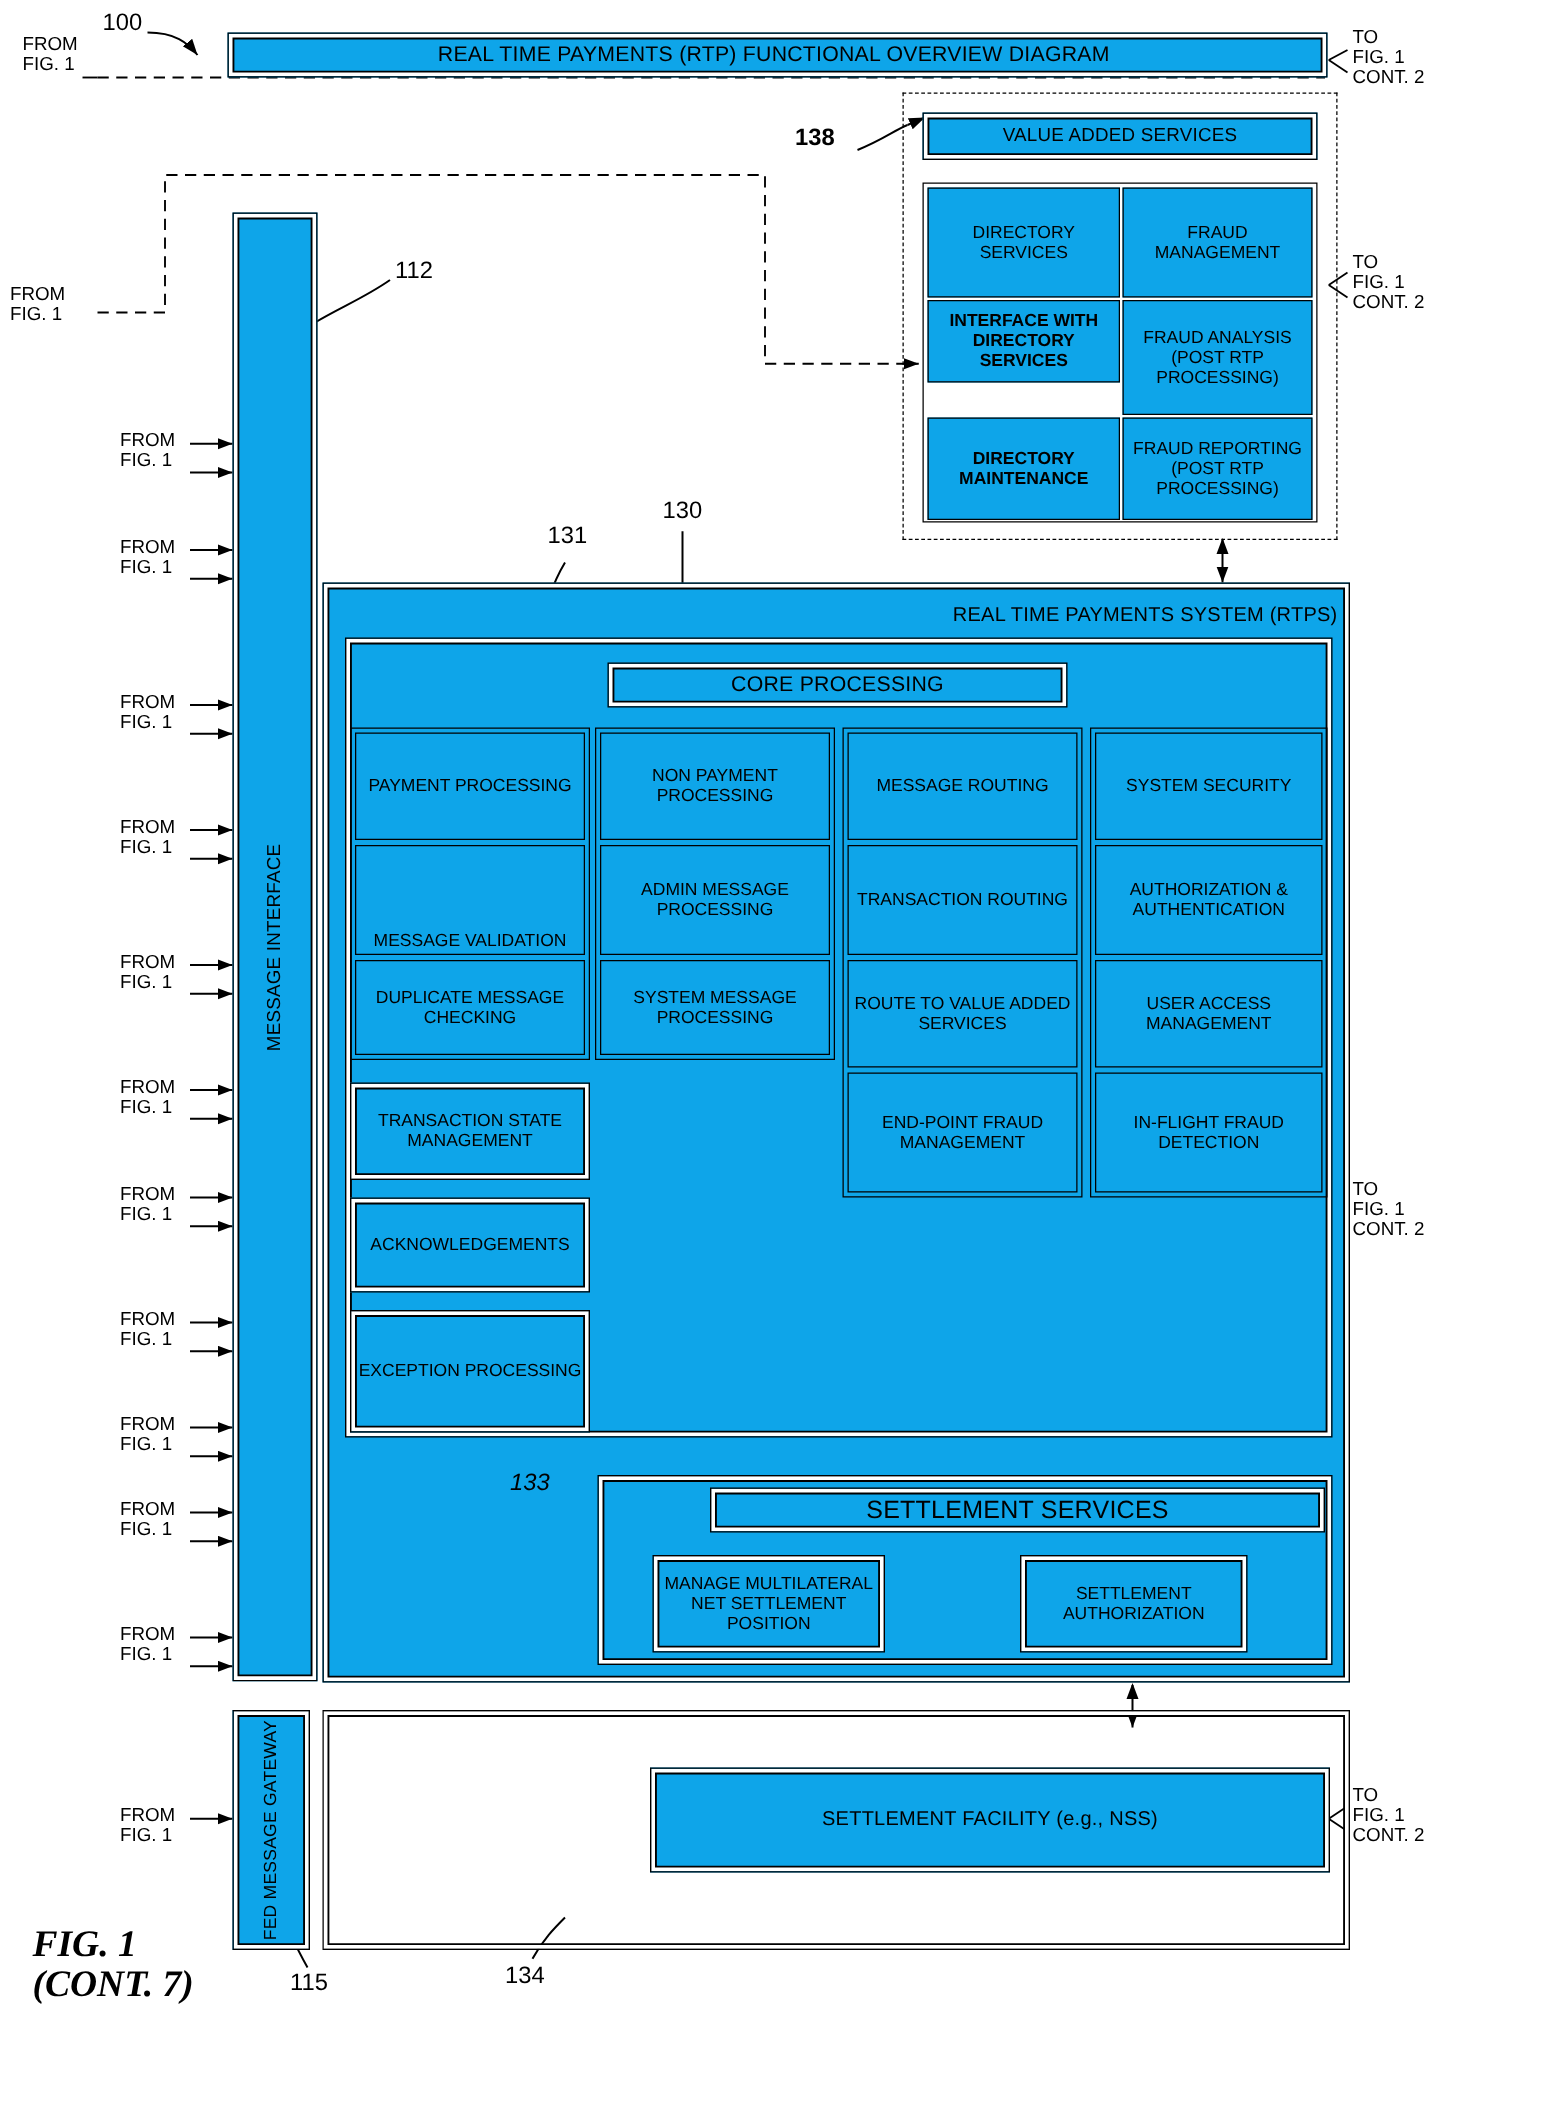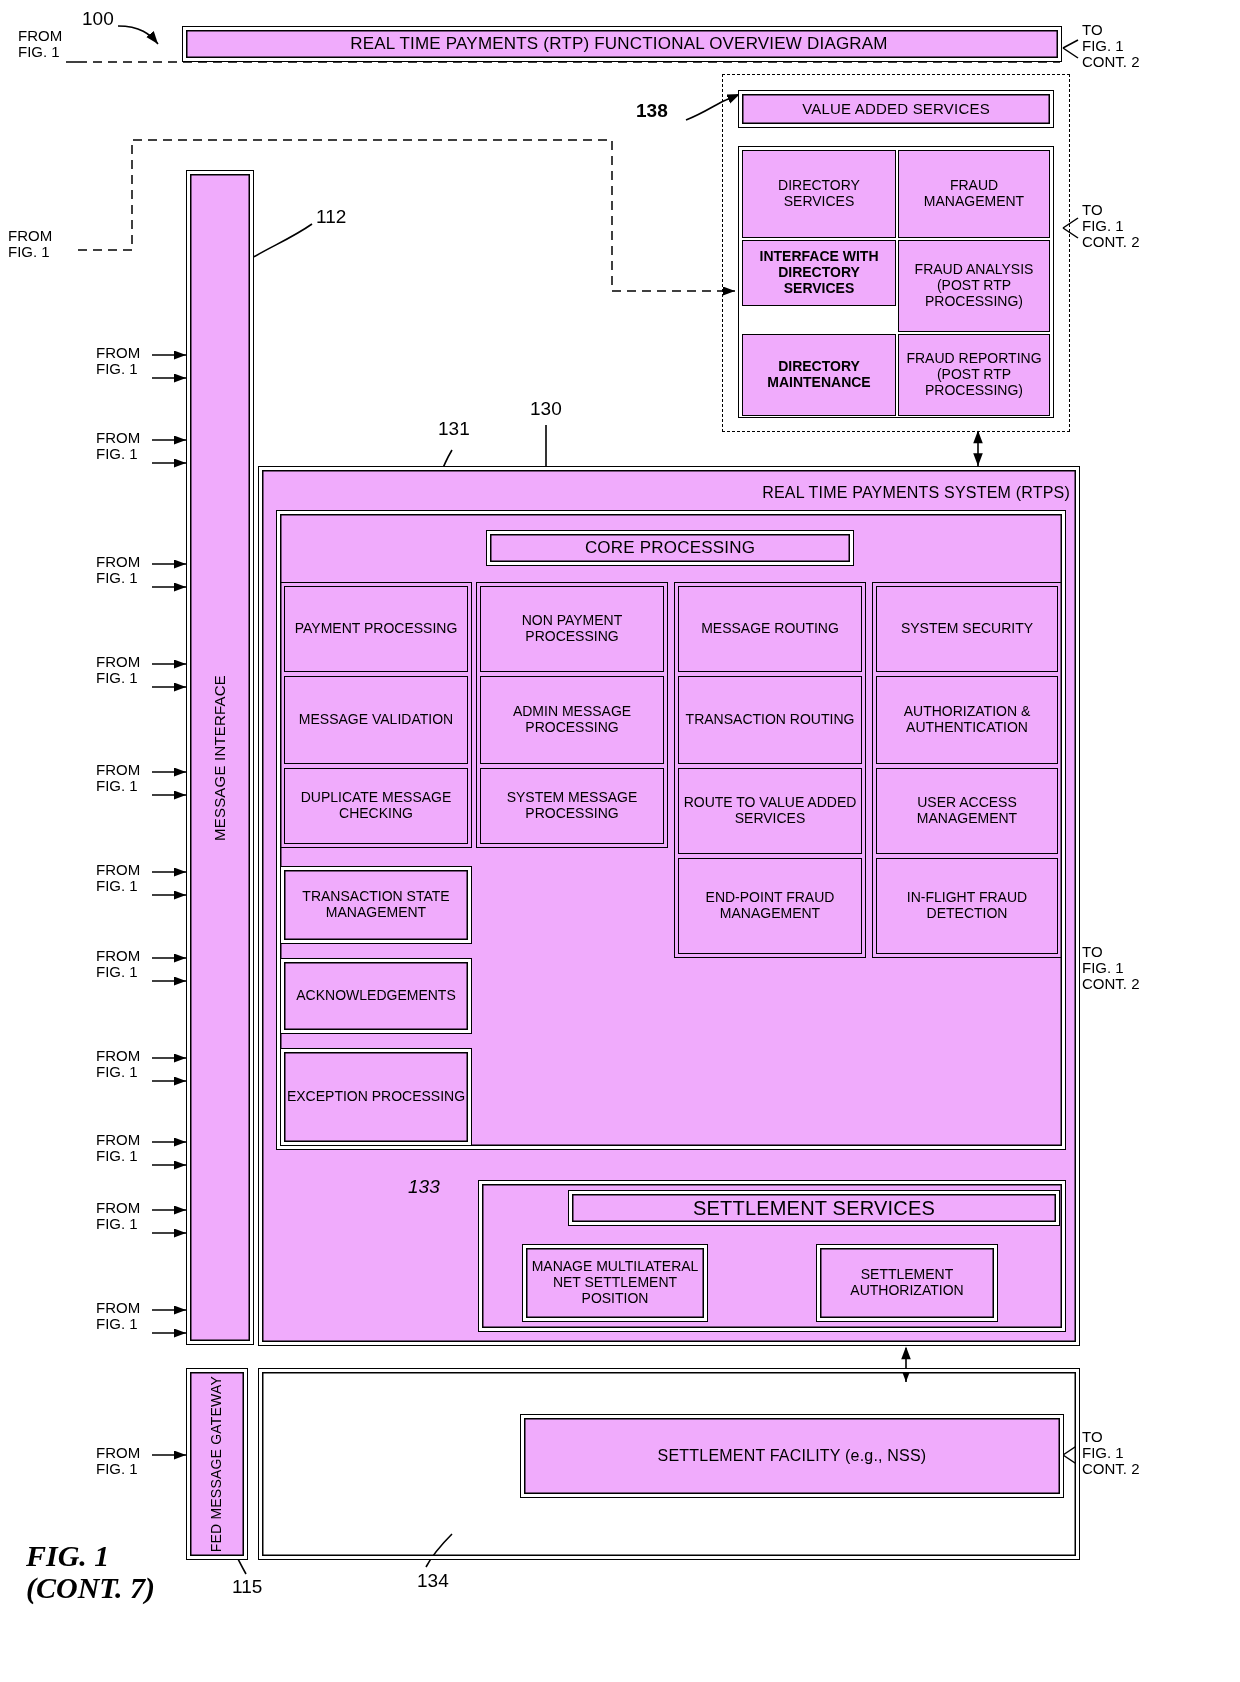--- a/index.html
+++ b/index.html
@@ -11,21 +11,21 @@
     color: #000;
     overflow: hidden;
   }
   .abs { position: absolute; box-sizing: border-box; }
 
   
   .box {
     position: absolute;
     box-sizing: border-box;
     border: 1.5px solid #000;
-    background: #f0abfc;
+    background: #0ea5e9;
     display: flex;
     align-items: center;
     justify-content: center;
     text-align: center;
     line-height: 1.12;
     padding: 2px 3px;
   }
   .dbl {
     box-shadow: inset 0 0 0 3px #fff, inset 0 0 0 4.5px #000;
   }
@@ -264,21 +264,21 @@
 <div class="ref" style="left:438px; top:418px;">131</div>
 
 <div class="box dbl" style="left:486px; top:530px; width:368px; height:36px;">
   <span class="lbl" style="font-size:17px;">CORE PROCESSING</span>
 </div>
 
 <div class="box" style="left:280px; top:582px; width:192px; height:266px; background:transparent;"></div>
 <div class="box" style="left:284px; top:586px; width:184px; height:86px;">
   <span class="lbl-sm">PAYMENT PROCESSING</span>
 </div>
-<div class="box" style="left:284px; top:676px; width:184px; height:88px;">
+<div class="box" style="left:284px; top:676px; width:184px; height:88px;align-items:flex-end;">
   <span class="lbl-sm">MESSAGE VALIDATION</span>
 </div>
 <div class="box" style="left:284px; top:768px; width:184px; height:76px;">
   <span class="lbl-sm">DUPLICATE MESSAGE CHECKING</span>
 </div>
 
 <div class="box dbl" style="left:280px; top:866px; width:192px; height:78px;">
   <span class="lbl-sm">TRANSACTION STATE MANAGEMENT</span>
 </div>
 <div class="box dbl" style="left:280px; top:958px; width:192px; height:76px;">
@@ -342,18 +342,18 @@
 
 <div class="box dbl" style="left:186px; top:1368px; width:62px; height:192px;">
   <span class="lbl vert" style="font-size:14px;">FED MESSAGE GATEWAY</span>
 </div>
 <div class="ref" style="left:232px; top:1576px;">115</div>
 
 <div class="box dbl" style="left:258px; top:1368px; width:822px; height:192px; background:transparent;"></div>
 <div class="box dbl" style="left:520px; top:1414px; width:544px; height:84px;">
   <span class="lbl" style="font-size:16px; width:100%; text-align:center;">SETTLEMENT FACILITY (e.g., NSS)</span>
 </div>
-<div class="ref" style="left:404px; top:1570px;margin-left:13px;">134</div>
+<div class="ref" style="left:404px; top:1570px;">134</div>
 
 <div class="figlabel" style="left:26px; top:1540px;">
   <div>FIG. 1</div>
   <div>(CONT. 7)</div>
 </div>
 
 </body></html>

